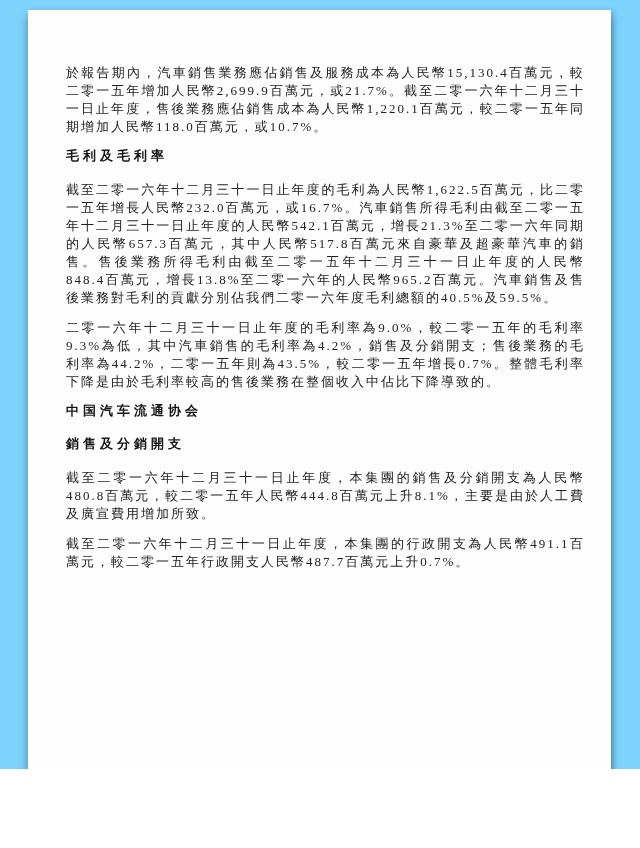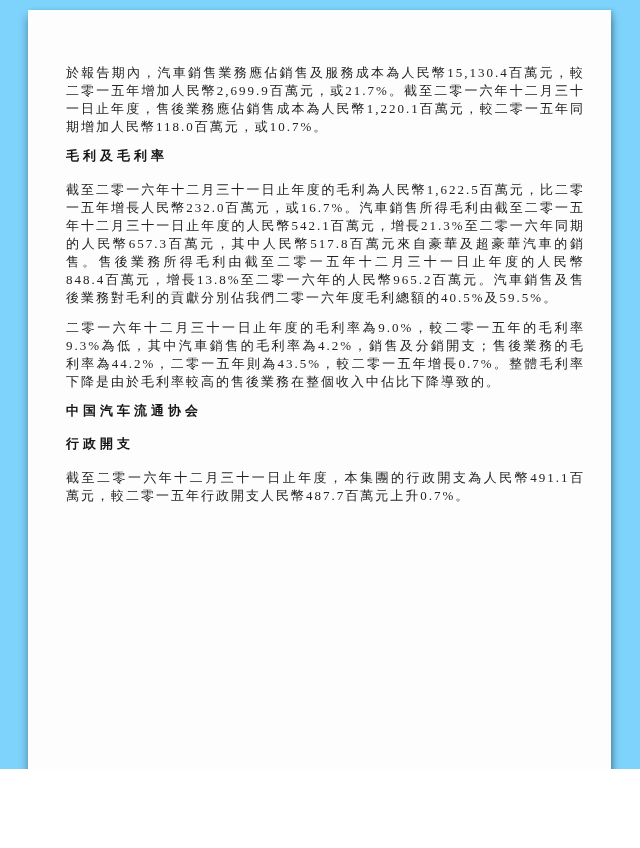--- a/index.html
+++ b/index.html
@@ -71,21 +71,22 @@
 
 <div class="stage">
   <div class="page">
 
     <div class="content">
       <p class="para">於報告期內，汽車銷售業務應佔銷售及服務成本為人民幣15,130.4百萬元，較二零一五年增加人民幣2,699.9百萬元，或21.7%。截至二零一六年十二月三十一日止年度，售後業務應佔銷售成本為人民幣1,220.1百萬元，較二零一五年同期增加人民幣118.0百萬元，或10.7%。</p>
       <h2 class="heading">毛利及毛利率</h2>
       <p class="para">截至二零一六年十二月三十一日止年度的毛利為人民幣1,622.5百萬元，比二零一五年增長人民幣232.0百萬元，或16.7%。汽車銷售所得毛利由截至二零一五年十二月三十一日止年度的人民幣542.1百萬元，增長21.3%至二零一六年同期的人民幣657.3百萬元，其中人民幣517.8百萬元來自豪華及超豪華汽車的銷售。售後業務所得毛利由截至二零一五年十二月三十一日止年度的人民幣848.4百萬元，增長13.8%至二零一六年的人民幣965.2百萬元。汽車銷售及售後業務對毛利的貢獻分別佔我們二零一六年度毛利總額的40.5%及59.5%。</p>
       <p class="para">二零一六年十二月三十一日止年度的毛利率為9.0%，較二零一五年的毛利率9.3%為低，其中汽車銷售的毛利率為4.2%，銷售及分銷開支；售後業務的毛利率為44.2%，二零一五年則為43.5%，較二零一五年增長0.7%。整體毛利率下降是由於毛利率較高的售後業務在整個收入中佔比下降導致的。</p>
       <h2 class="heading">中国汽车流通协会</h2>
-      <h2 class="heading">行政開支</h2>
+      <h2 class="heading">銷售及分銷開支</h2>
+      <p class="para">截至二零一六年十二月三十一日止年度，本集團的銷售及分銷開支為人民幣480.8百萬元，較二零一五年人民幣444.8百萬元上升8.1%，主要是由於人工費及廣宣費用增加所致。</p>
       <p class="para">截至二零一六年十二月三十一日止年度，本集團的行政開支為人民幣491.1百萬元，較二零一五年行政開支人民幣487.7百萬元上升0.7%。</p>
     </div>
 
     <div class="page-number">– 21 –</div>
 
     <div class="watermark">
       <span>
         <svg width="27" height="27" viewBox="0 0 27 27" fill="none" xmlns="http://www.w3.org/2000/svg">
           <circle cx="13.5" cy="14.5" r="9.5" stroke="#cbcbcb" stroke-width="1.4"></circle>
           <path d="M5 9 C 8 4, 15 3, 19 7" stroke="#cbcbcb" stroke-width="1.4" fill="none"></path>

